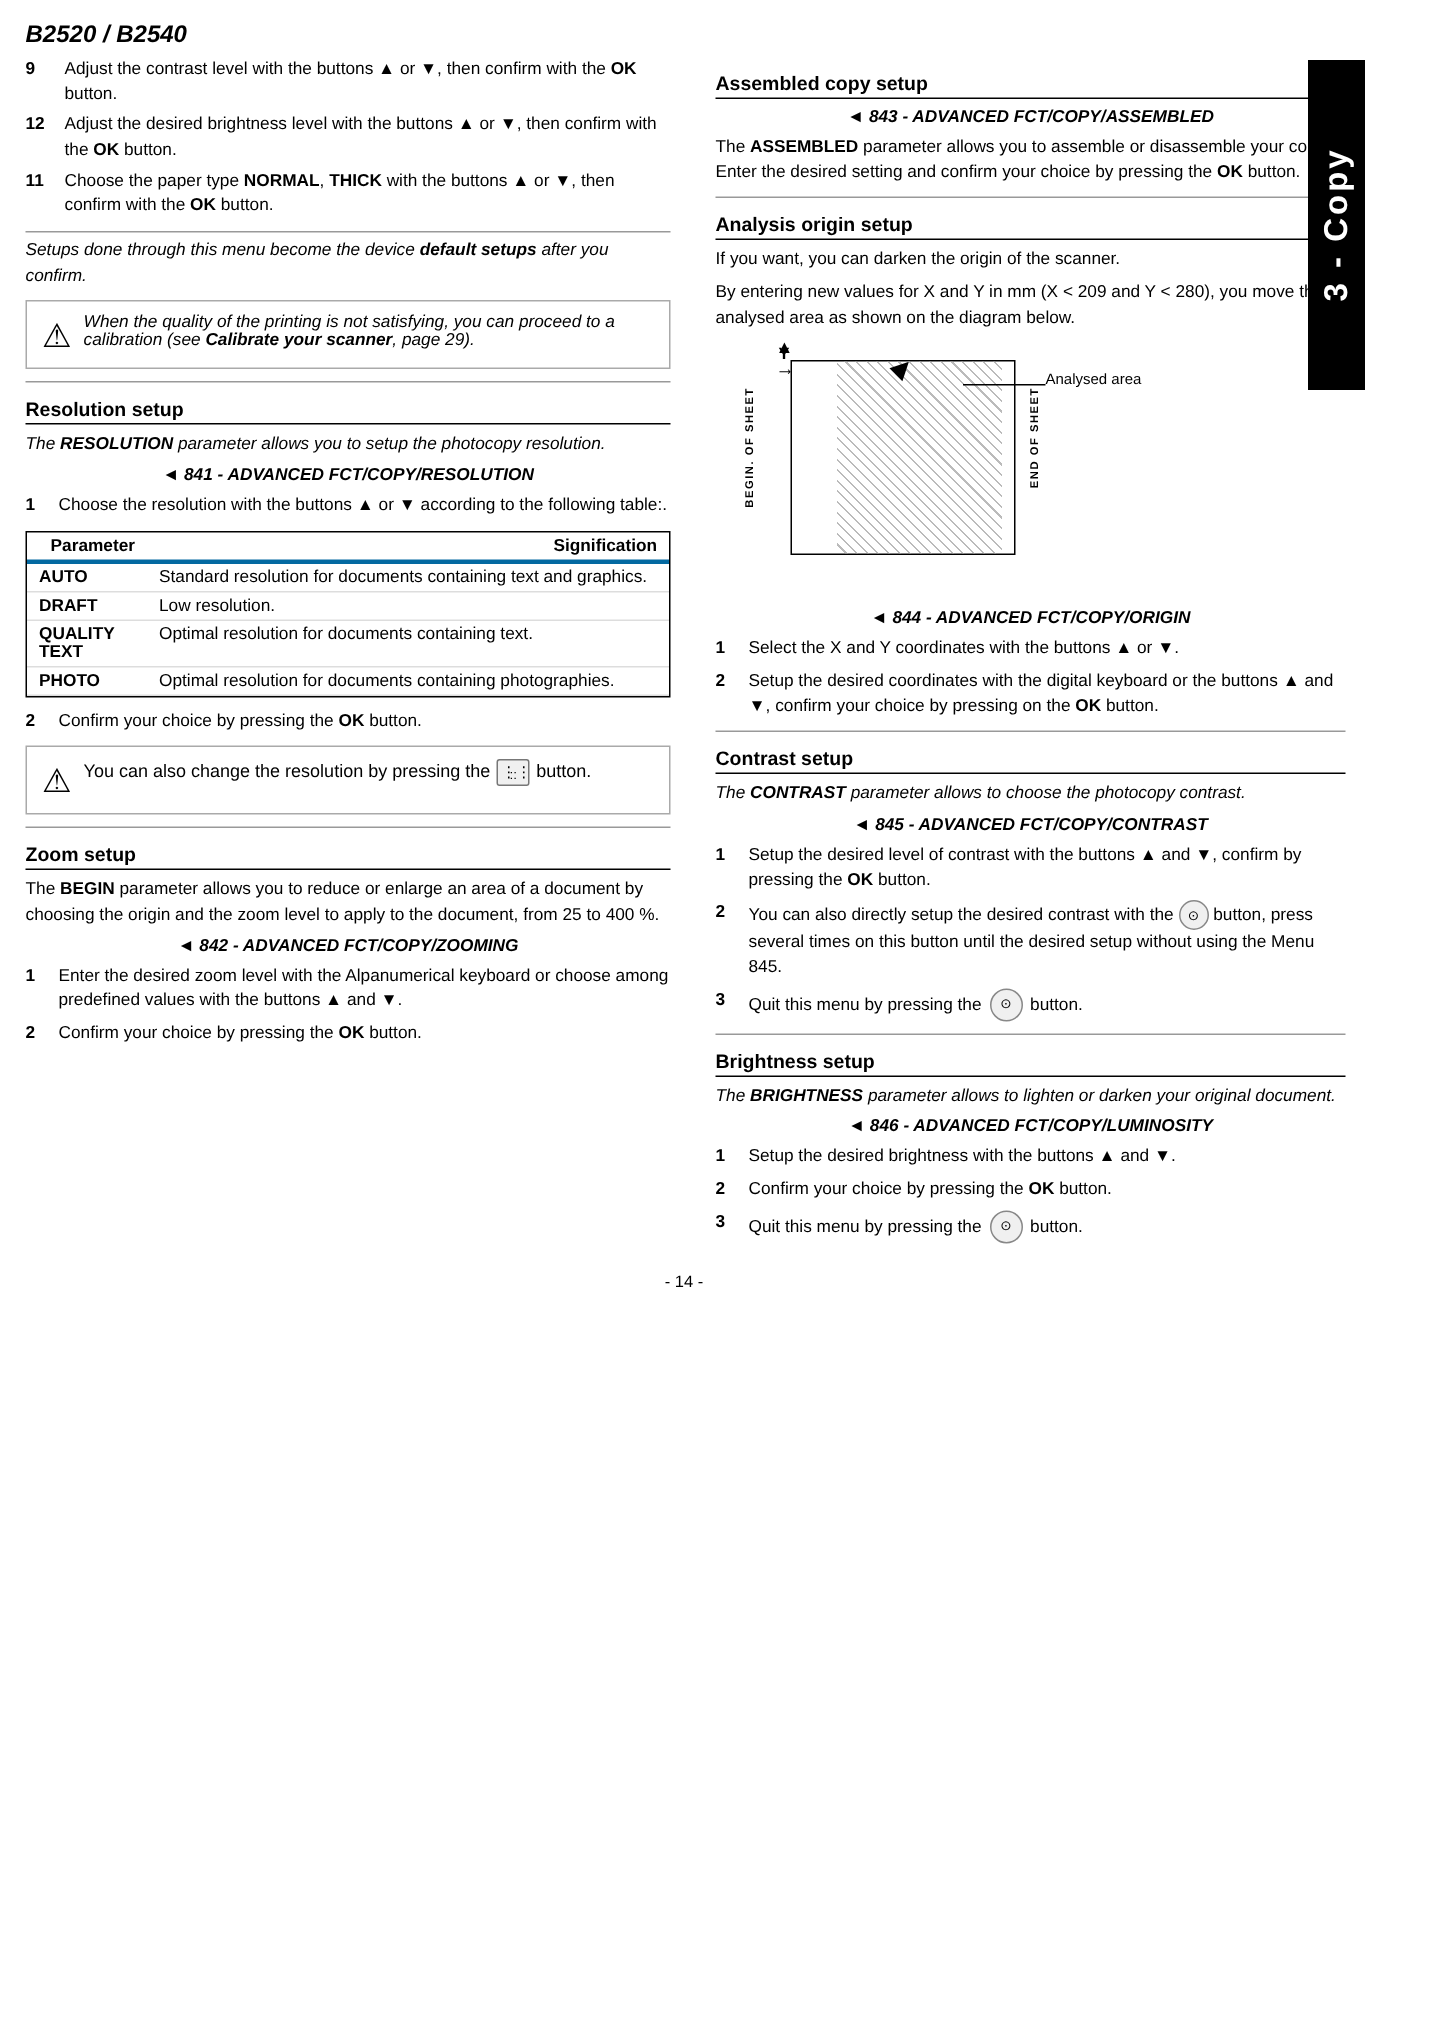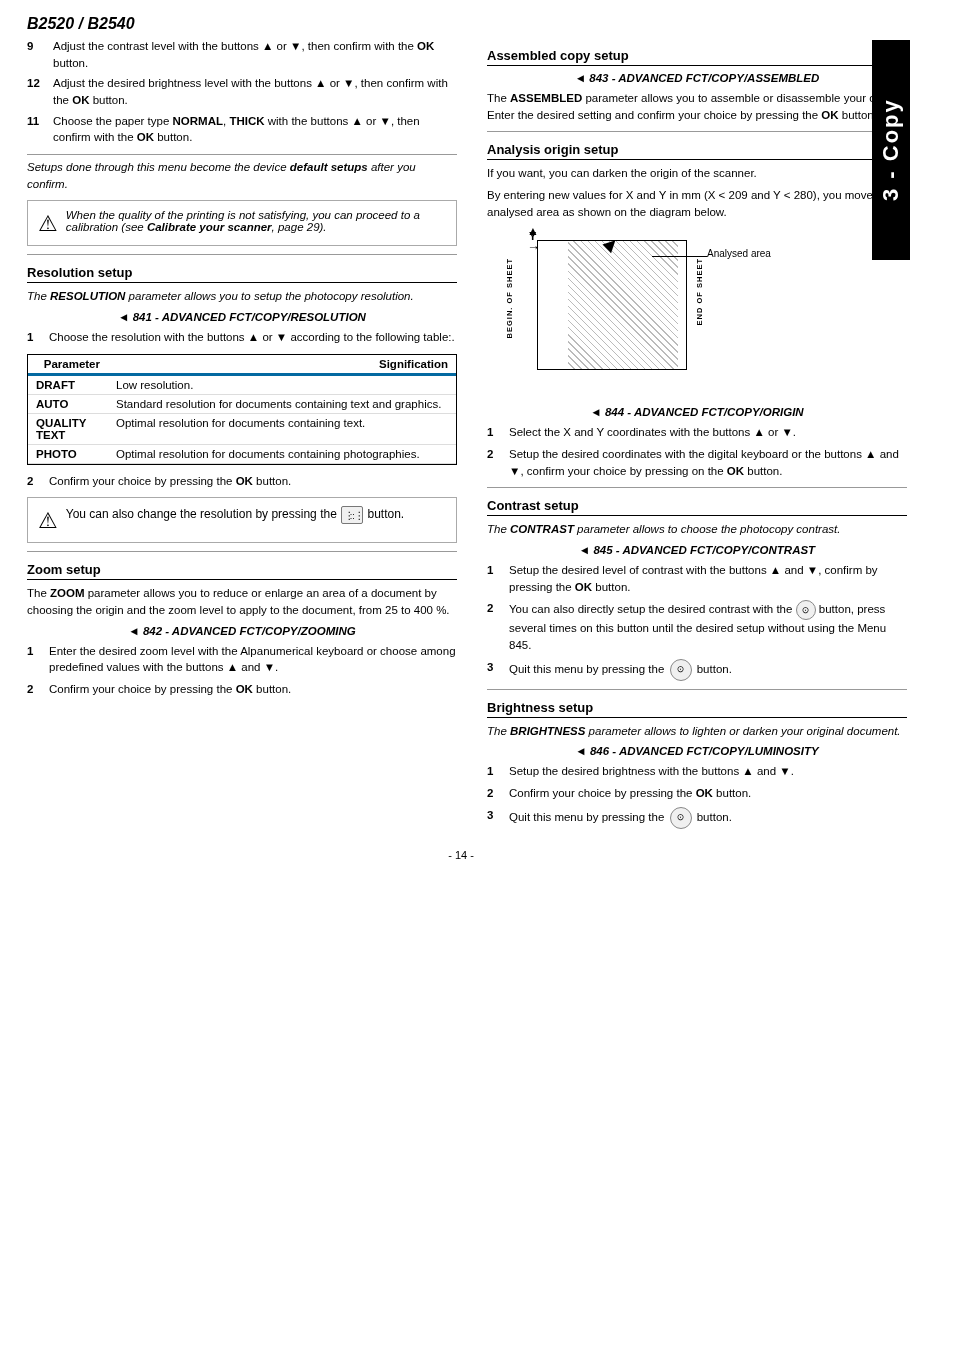--- a/index.html
+++ b/index.html
@@ -8,21 +8,21 @@
       font-size: 12px;
       background: #fff;
       color: #000;
       width: 954px;
       min-height: 1351px;
       position: relative;
     }
     .page {
       width: 910px;
       min-height: 1351px;
-      padding: 10px 0 10px 12px;
+      padding: 10px 0 10px 2px;
       position: relative;
     }
     .header {
       padding: 5px 15px 5px 15px;
       font-size: 16px;
       font-weight: bold;
       font-style: italic;
     }
     .side-tab {
       position: absolute;
@@ -255,26 +255,26 @@
       <div class="table-container">
         <table>
           <thead>
             <tr>
               <th>Parameter</th>
               <th>Signification</th>
             </tr>
           </thead>
           <tbody>
             <tr>
+              <td>AUTO</td>
+              <td>Standard resolution for documents containing text and graphics.</td>
+            </tr>
+            <tr>
               <td>DRAFT</td>
               <td>Low resolution.</td>
-            </tr>
-            <tr>
-              <td>AUTO</td>
-              <td>Standard resolution for documents containing text and graphics.</td>
             </tr>
             <tr>
               <td>QUALITY TEXT</td>
               <td>Optimal resolution for documents containing text.</td>
             </tr>
             <tr>
               <td>PHOTO</td>
               <td>Optimal resolution for documents containing photographies.</td>
             </tr>
           </tbody>
@@ -294,21 +294,21 @@
           button.
         </span>
       </div>
 
       <hr class="section-line">
 
       <div class="section-title">
         <span>Zoom setup</span>
       </div>
       <p>
-        The <b>ZOOM</b> parameter allows you to reduce or enlarge an area of a document by choosing the origin and the zoom level to apply to the document, from 25 to 400 %.
+        The <b>BEGIN</b> parameter allows you to reduce or enlarge an area of a document by choosing the origin and the zoom level to apply to the document, from 25 to 400 %.
       </p>
       <div class="menu-ref">
         <span>842 - ADVANCED FCT/COPY/ZOOMING</span>
       </div>
       <div class="numbered-item">
         <span class="num">1</span>
         <span>Enter the desired zoom level with the Alpanumerical keyboard or choose among predefined values with the buttons ▲ and ▼.</span>
       </div>
       <div class="numbered-item">
         <span class="num">2</span>

